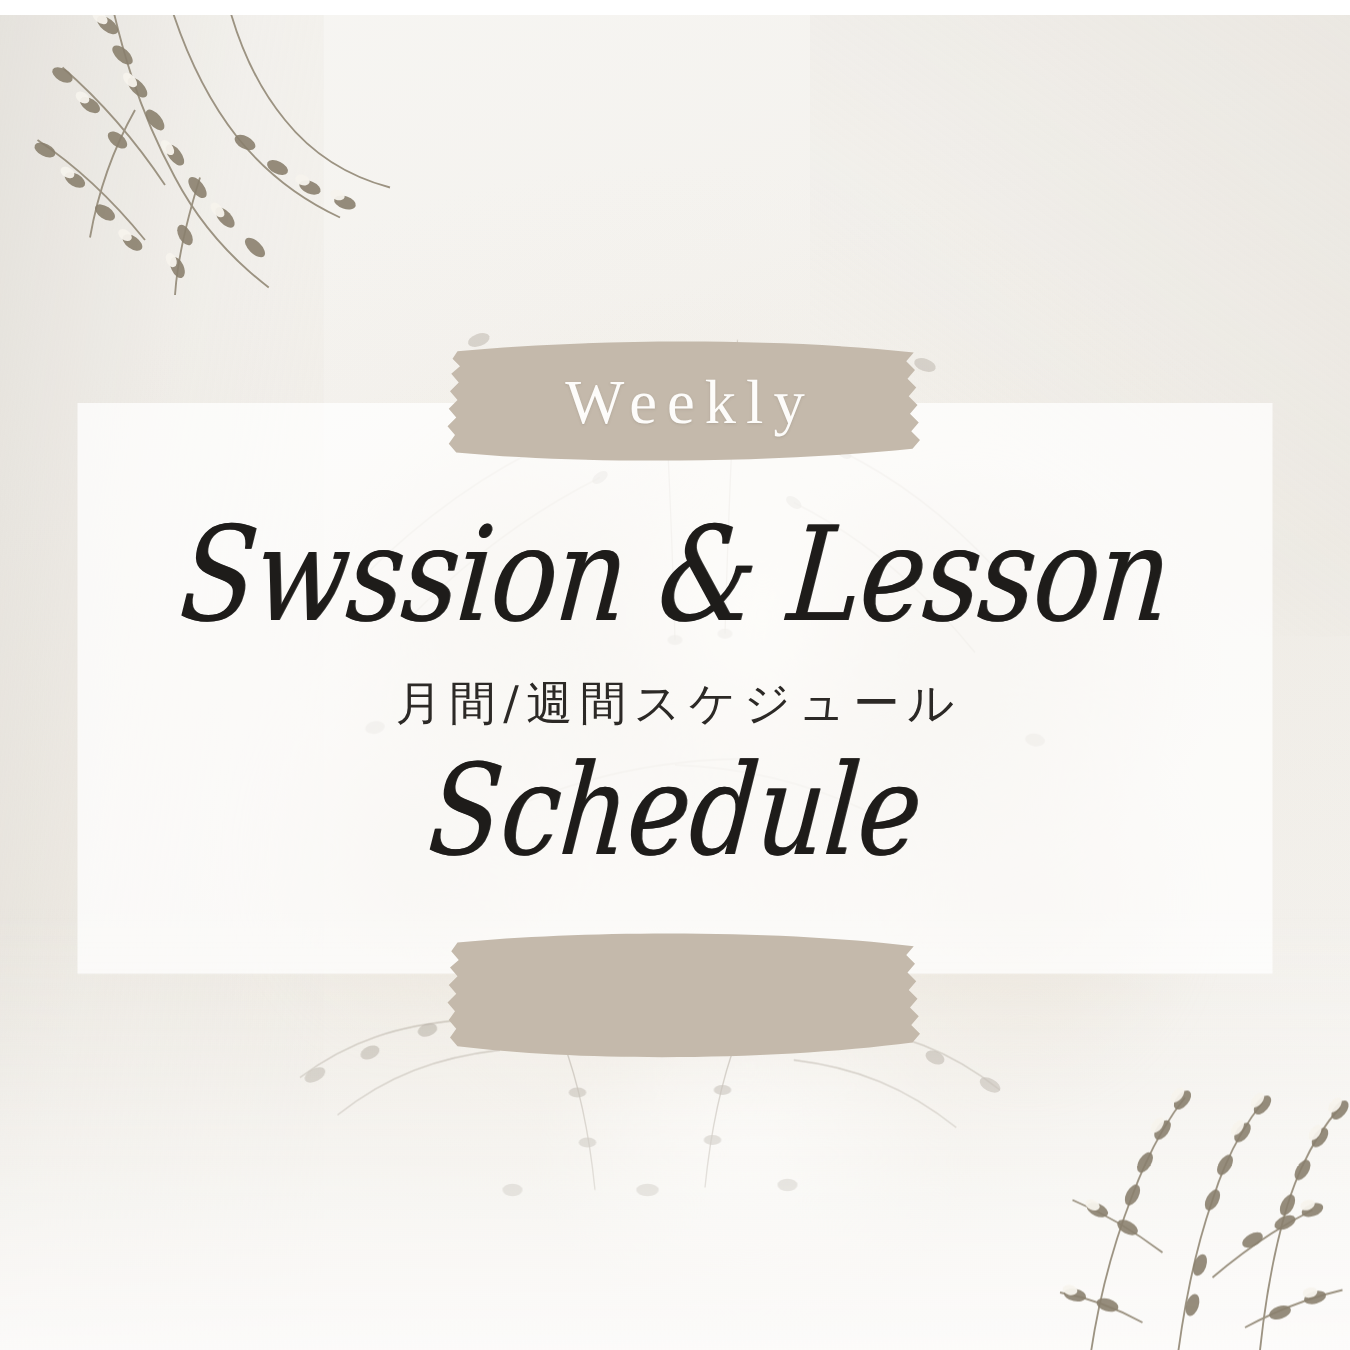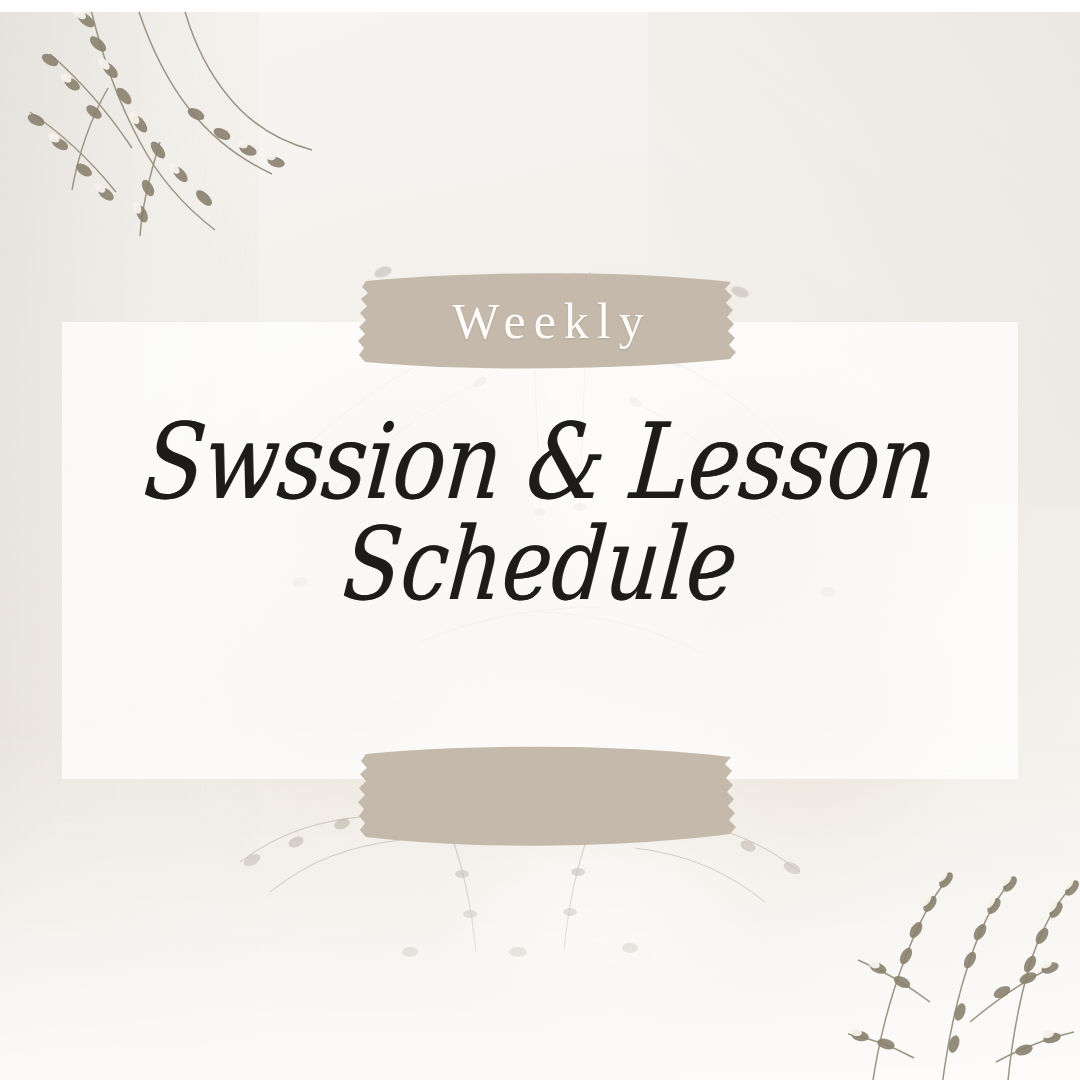--- a/index.html
+++ b/index.html
@@ -324,20 +324,21 @@
                L10 23 L16 29 L9 35 L15 42 L8 49 L14 56 L7 63 L13 70 L6 77 L12 84 L7 91 L13 98
                C120 108 270 106 378 95
                L384 88 L377 81 L383 74 L376 67 L382 60 L375 53 L381 46 L374 39 L380 32 L373 25 L379 18
                C270 6 120 7 14 17 Z" fill="#c4b9ab"></path>
     </svg>
     <div class="banner-label">Weekly</div>
   </div>
 
   <div class="title-block">
     <div class="script-main">Swssion &amp; Lesson</div>
+    <div class="jp-sub">月間/週間スケジュール</div>
     <div class="script-second">Schedule</div>
   </div>
 
   <div id="banner-monthly" class="banner">
     <svg width="392" height="118" viewBox="0 0 392 118">
       <path d="M14 14
                L9 21 L15 28 L8 34 L14 41 L7 48 L13 55 L6 62 L12 69 L7 76 L13 83 L8 90 L14 97
                C120 110 270 108 378 94
                L384 87 L377 80 L383 73 L376 66 L382 59 L375 52 L381 45 L374 38 L380 31 L373 24 L379 17
                C270 4 120 4 14 14 Z" fill="#c4b9ab"></path>

